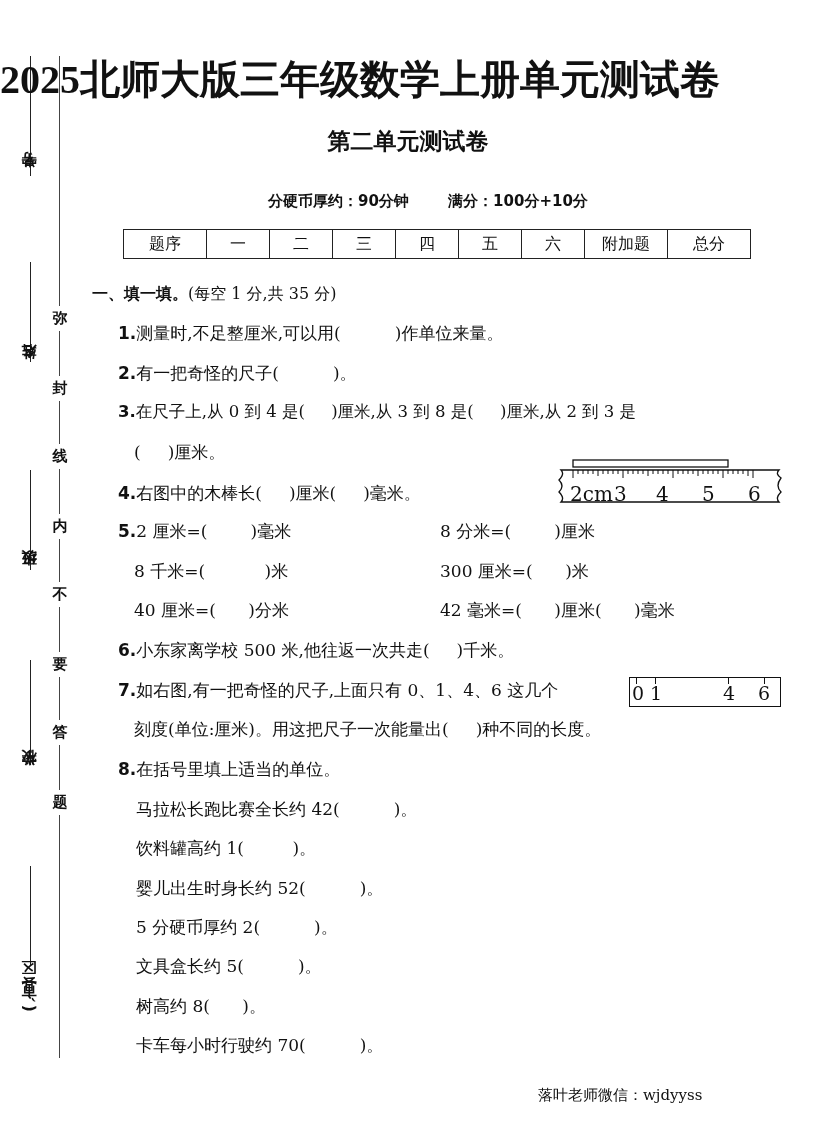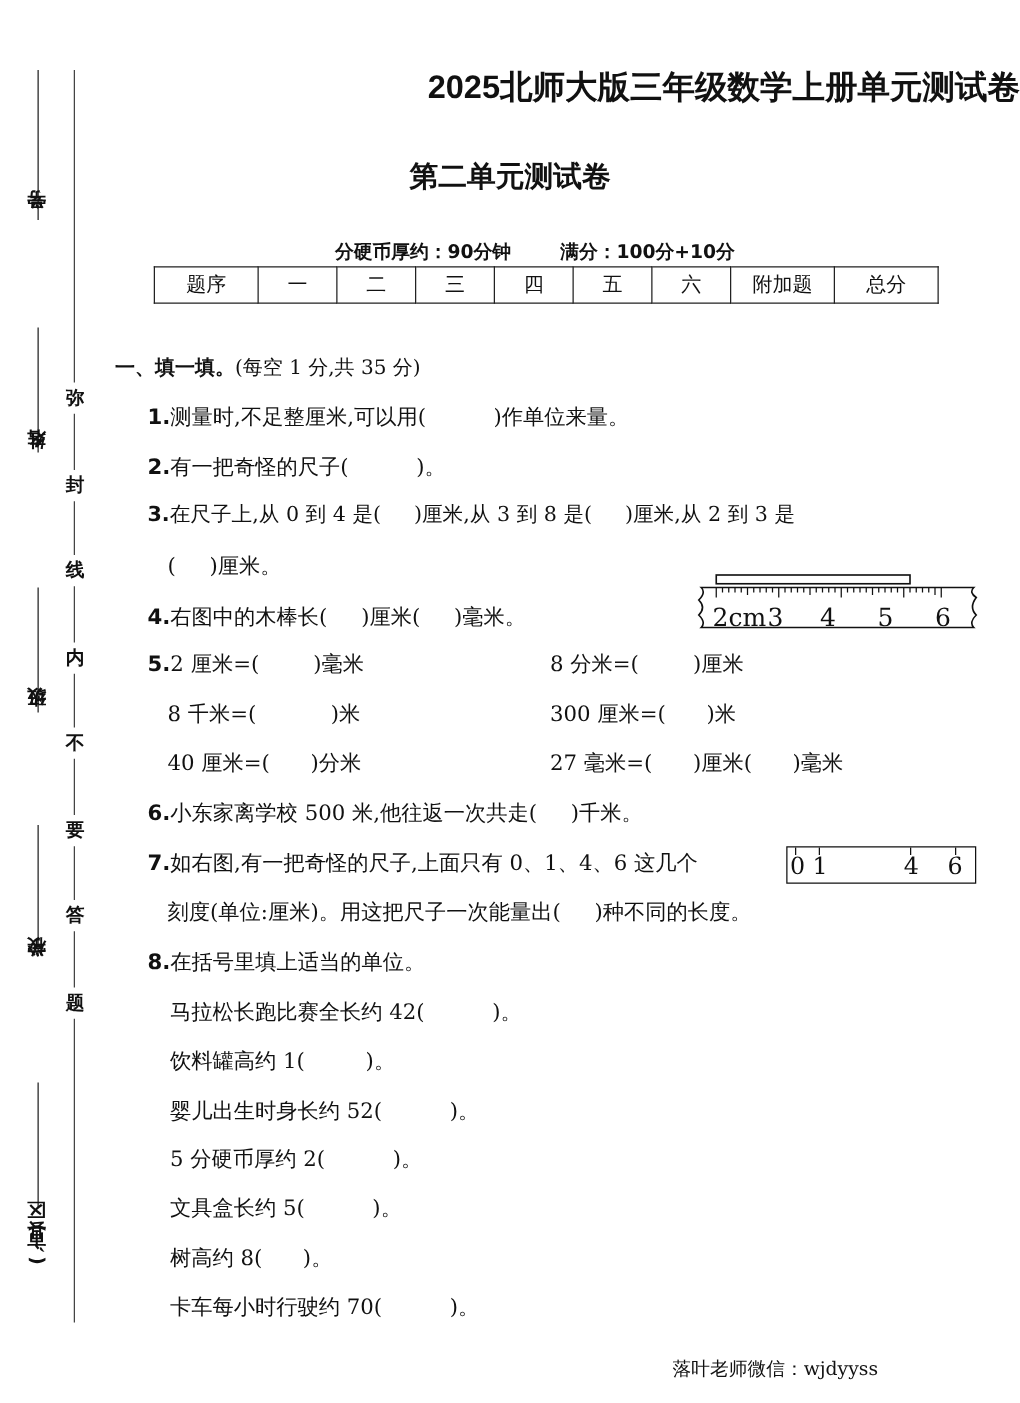--- a/index.html
+++ b/index.html
@@ -2,25 +2,25 @@
 <html><head>
 <meta charset="utf-8">
 <style>
   html,body{margin:0;padding:0;background:#fff;}
   body{width:816px;height:1122px;position:relative;overflow:hidden;color:#111;font-family:"DejaVu Serif","Liberation Serif",serif;}
   .abs{position:absolute;}
   
   .vline{position:absolute;width:1px;background:#222;}
   .vlabel{position:absolute;writing-mode:vertical-rl;transform:rotate(180deg);font-family:"DejaVu Sans",sans-serif;font-size:15px;font-weight:bold;letter-spacing:1px;}
   .seal{position:absolute;font-family:"DejaVu Sans",sans-serif;font-size:15px;font-weight:bold;background:#fff;width:20px;text-align:center;left:50px;padding:3px 0;}
-  .title{position:absolute;left:0;right:0;top:52px;text-align:right;font-family:Liberation Sans, sans-serif;font-size:26px;font-weight:bold;letter-spacing:0px;}
+  .title{position:absolute;left:0;right:0;top:52px;text-align:left;font-family:Liberation Serif, serif;font-size:40px;font-weight:bold;letter-spacing:0px;}
   .subtitle{position:absolute;left:0;right:0;top:126px;text-align:center;font-family:"DejaVu Sans",sans-serif;font-size:23px;font-weight:bold;}
   .meta{position:absolute;top:192px;left:268px;font-family:"DejaVu Sans",sans-serif;font-size:15px;font-weight:bold;}
   .meta span{margin-right:34px;}
-  table.score{position:absolute;left:123px;top:213px;border-collapse:collapse;font-family:"DejaVu Sans",sans-serif;font-size:16px;}
+  table.score{position:absolute;left:123px;top:229px;border-collapse:collapse;font-family:"DejaVu Sans",sans-serif;font-size:16px;}
   table.score td{border:1.5px solid #222;height:28px;text-align:center;padding:0;}
   .sec{position:absolute;left:92px;top:284px;font-size:16px;}
   .sec b{font-family:"DejaVu Sans",sans-serif;font-weight:bold;}
   .q{position:absolute;font-size:17px;white-space:nowrap;}
   .q .n{font-weight:bold;font-family:"DejaVu Sans",sans-serif;}
   .footer{position:absolute;left:538px;top:1086px;font-size:15px;}
 </style>
 </head>
 <body>
 
@@ -128,21 +128,21 @@
 <div class="abs" style="left:614px;top:482px;font-size:20px">3</div>
 <div class="abs" style="left:656px;top:482px;font-size:20px">4</div>
 <div class="abs" style="left:702px;top:482px;font-size:20px">5</div>
 <div class="abs" style="left:748px;top:482px;font-size:20px">6</div>
 
 <div class="q" style="left:118px;top:520px"><span class="n">5.</span><span>2 厘米=(        )毫米</span></div>
 <div class="q" style="left:440px;top:520px">8 分米=(        )厘米</div>
 <div class="q" style="left:134px;top:560px">8 千米=(           )米</div>
 <div class="q" style="left:440px;top:560px">300 厘米=(      )米</div>
 <div class="q" style="left:134px;top:599px">40 厘米=(      )分米</div>
-<div class="q" style="left:440px;top:599px">27 毫米=(      )厘米(      )毫米</div>
+<div class="q" style="left:440px;top:599px">42 毫米=(      )厘米(      )毫米</div>
 
 <div class="q" style="left:118px;top:639px"><span class="n">6.</span><span>小东家离学校 500 米,他往返一次共走(     )千米。</span></div>
 
 <div class="q" style="left:118px;top:679px"><span class="n">7.</span><span>如右图,有一把奇怪的尺子,上面只有 0、1、4、6 这几个</span></div>
 <div class="q" style="left:134px;top:718px">刻度(单位:厘米)。用这把尺子一次能量出(     )种不同的长度。</div>
 <div class="abs" style="left:629px;top:677px;width:150px;height:28px;border:1.3px solid #111">
   <div class="abs" style="left:6px;top:0;width:1px;height:6px;background:#111"></div>
   <div class="abs" style="left:25px;top:0;width:1px;height:6px;background:#111"></div>
   <div class="abs" style="left:98px;top:0;width:1px;height:6px;background:#111"></div>
   <div class="abs" style="left:134px;top:0;width:1px;height:6px;background:#111"></div>

